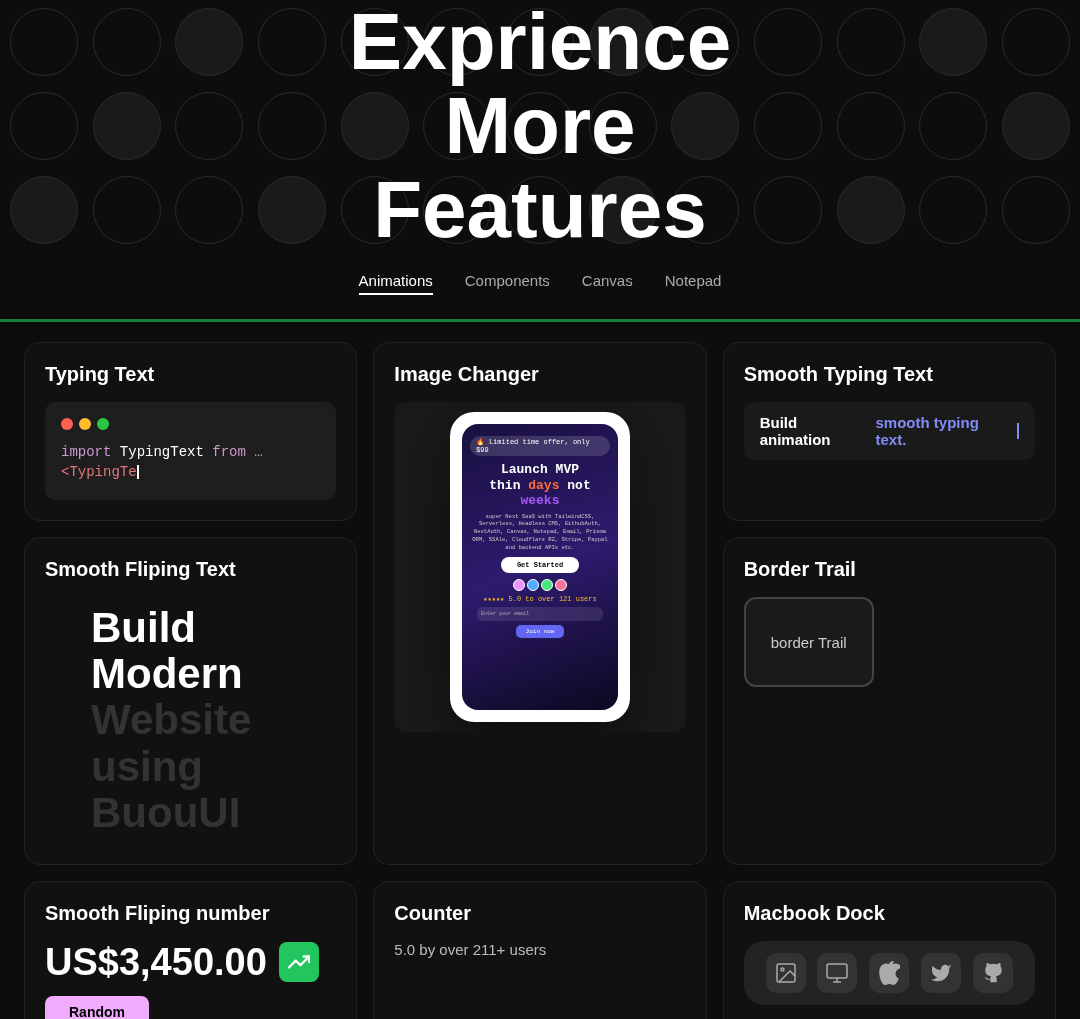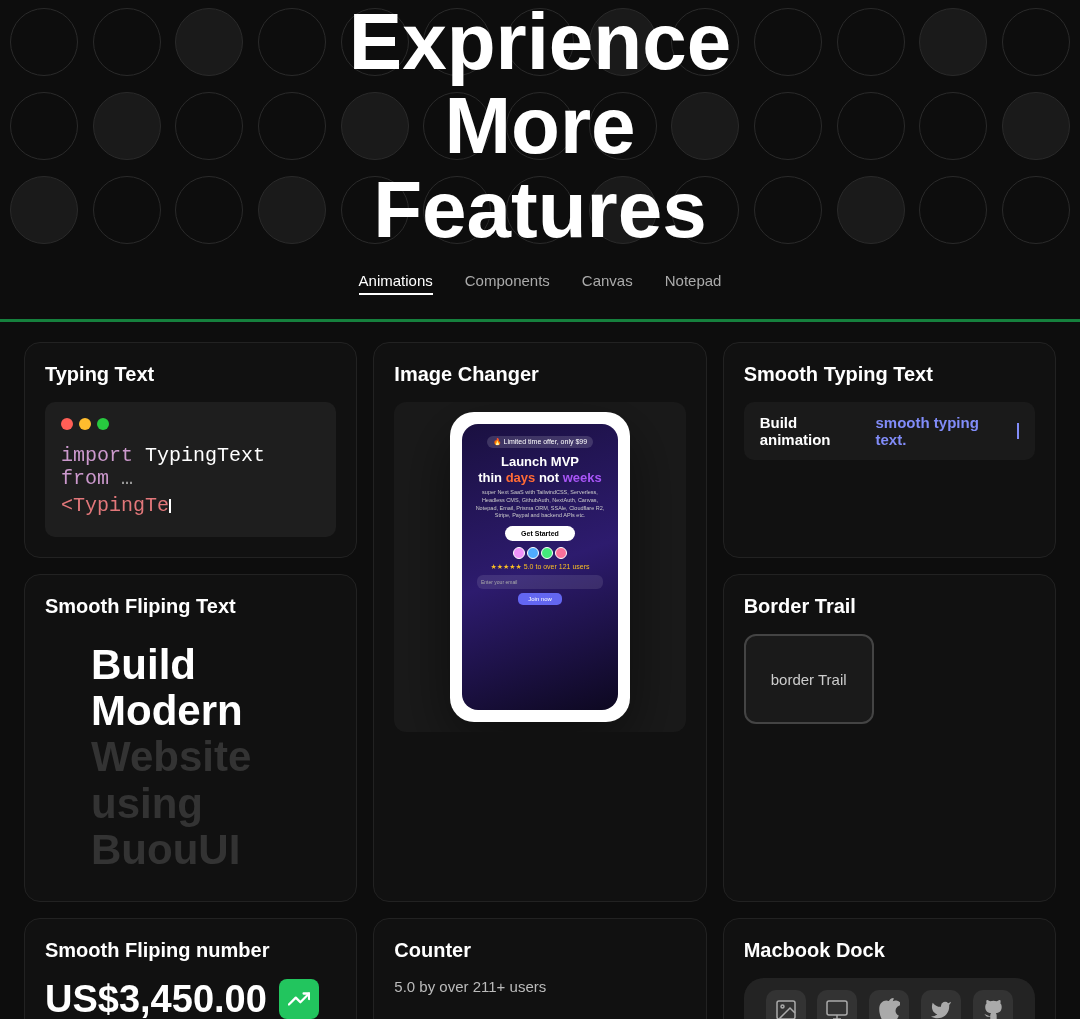--- a/index.html
+++ b/index.html
@@ -57,21 +57,21 @@
       color: #fff;
       margin-bottom: 16px;
     }
 
     
     .code-block {
       background: #1e1e1e;
       border-radius: 10px;
       padding: 16px;
       font-family: 'Courier New', monospace;
-      font-size: 20px;
+      font-size: 14px;
     }
 
     .traffic-lights {
       display: flex;
       gap: 6px;
       margin-bottom: 14px;
     }
 
     .tl {
       width: 12px;
@@ -143,20 +143,21 @@
 
     .image-preview {
       background: #1a1a1a;
       border-radius: 12px;
       overflow: hidden;
       position: relative;
       height: 330px;
       display: flex;
       align-items: center;
       justify-content: center;
+      font-family: Liberation Mono, monospace;
     }
 
     .phone-mockup {
       width: 180px;
       height: 310px;
       background: #fff;
       border-radius: 24px;
       overflow: hidden;
       box-shadow: 0 20px 60px rgba(0,0,0,0.5);
       padding: 12px;

